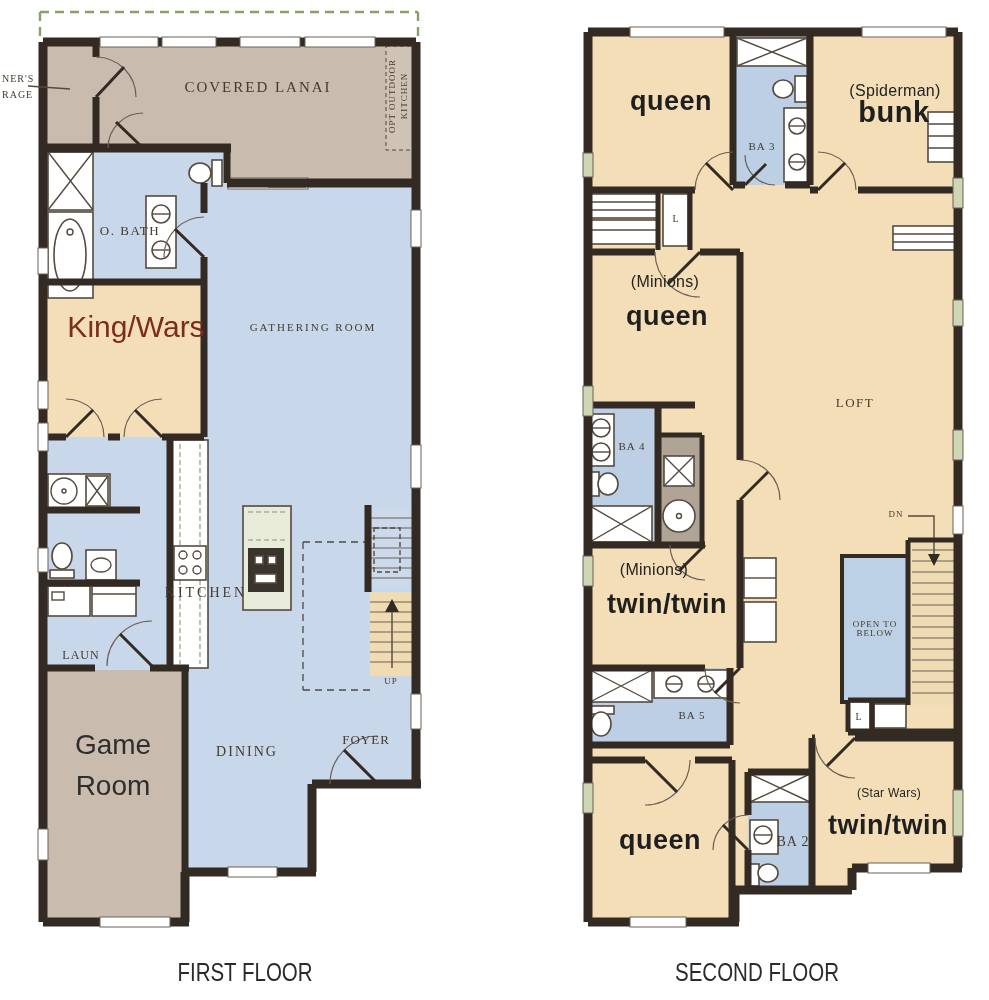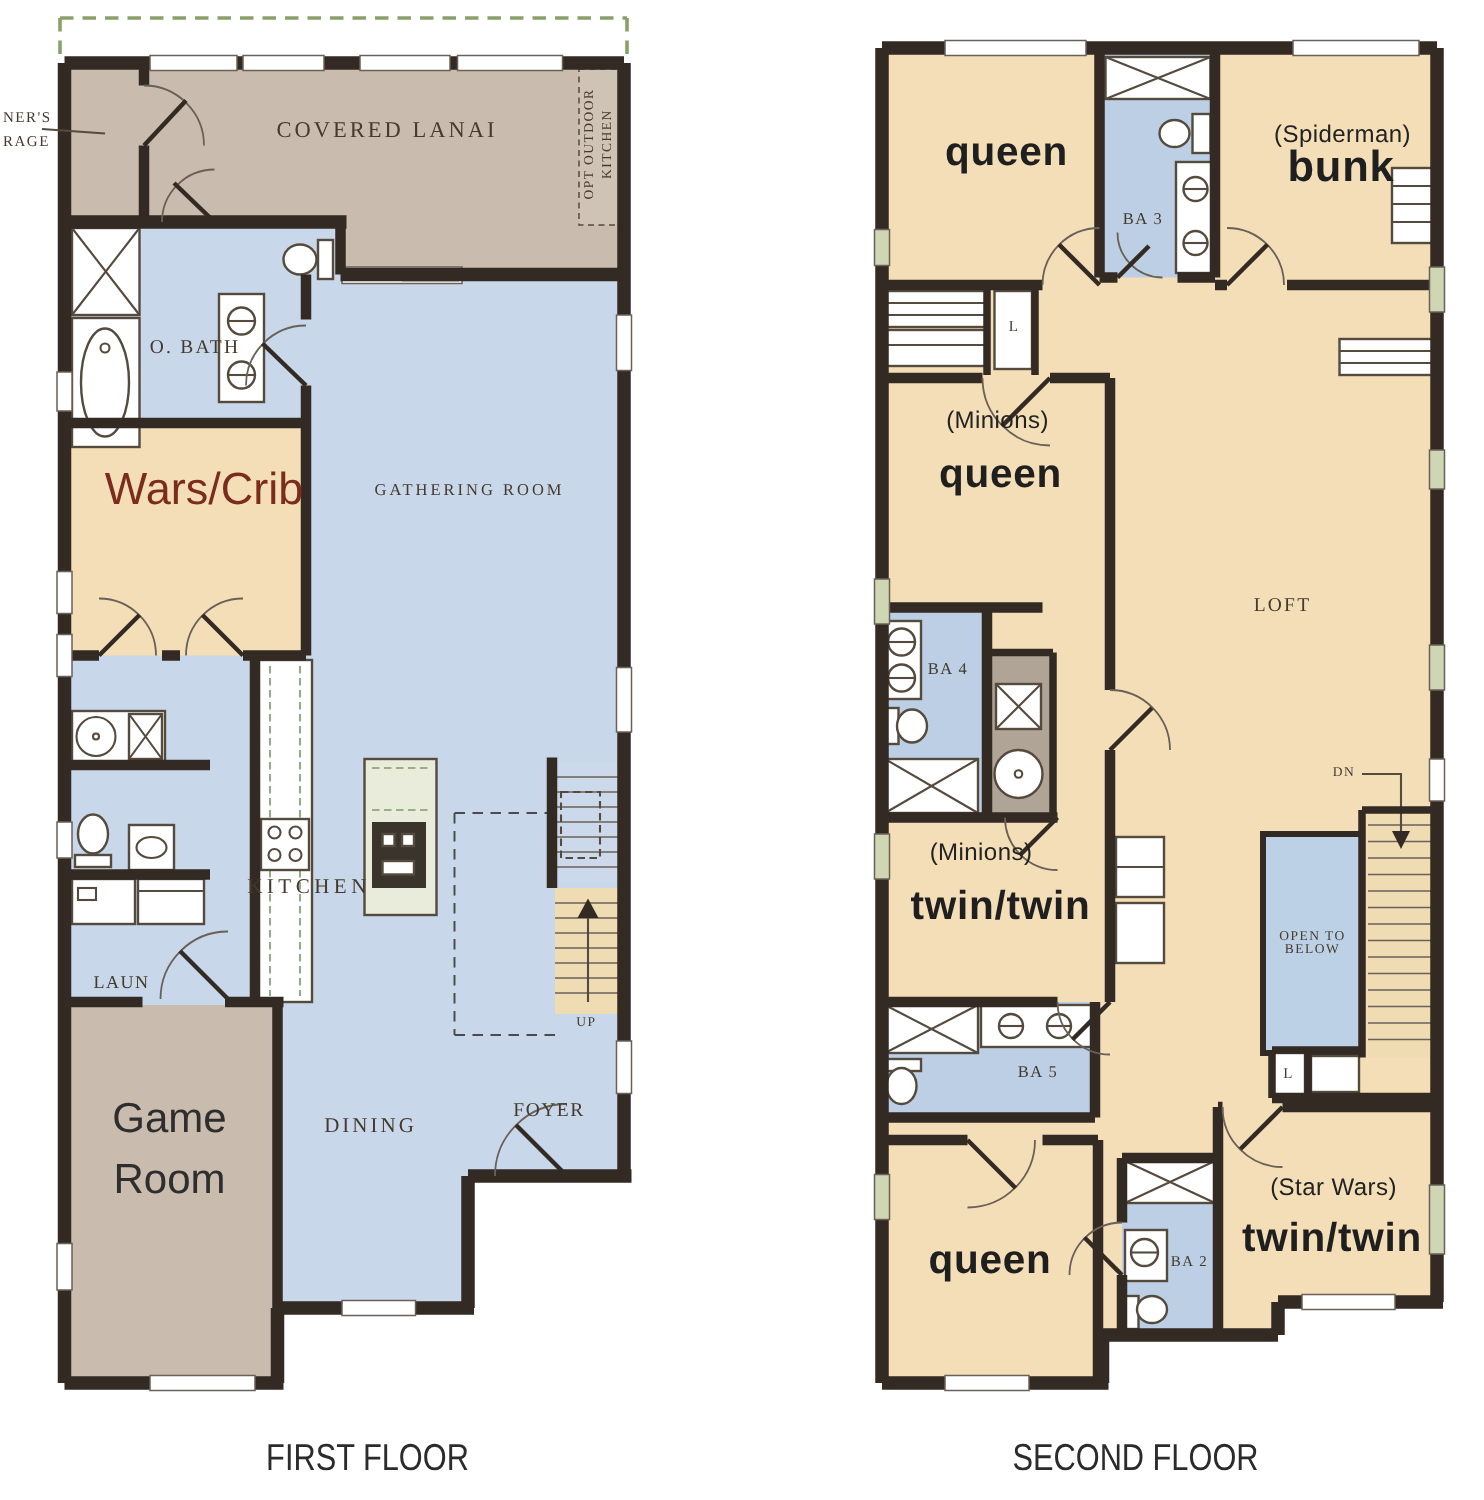--- a/index.html
+++ b/index.html
@@ -328,21 +328,21 @@
 <div class="callout two-line" style="left:2px;top:87px;">
   <span>NER'S</span>
   <span>RAGE</span>
 </div>
 <span class="lbl rm" style="left:258px;top:88px;font-size:15px;">COVERED LANAI</span>
 <div class="lbl rot two-line" style="left:399px;top:96px;">
   <span>OPT OUTDOOR</span>
   <span>KITCHEN</span>
 </div>
 <span class="lbl rm" style="left:130px;top:231px;font-size:13px;letter-spacing:1.5px;">O. BATH</span>
-<span class="lbl accent-lbl" style="left:136px;top:327px;font-size:30px;">Wars/Crib</span>
+<span class="lbl accent-lbl" style="left:136px;top:327px;font-size:30px;">King/Wars</span>
 <span class="lbl rm" style="left:313px;top:328px;font-size:11px;">GATHERING ROOM</span>
 <span class="lbl rm" style="left:206px;top:593px;font-size:14px;letter-spacing:3px;">KITCHEN</span>
 <span class="lbl rm" style="left:81px;top:655px;font-size:12px;letter-spacing:1px;">LAUN</span>
 <div class="lbl big two-line" style="left:113px;top:766px;font-size:28px;">
   <span>Game</span>
   <span>Room</span>
 </div>
 <span class="lbl rm" style="left:247px;top:752px;font-size:14px;">DINING</span>
 <span class="lbl rm" style="left:366px;top:740px;font-size:13px;letter-spacing:1px;">FOYER</span>
 <span class="lbl tiny" style="left:391px;top:682px;font-size:9px;">UP</span>
@@ -360,18 +360,18 @@
 <span class="lbl tiny" style="left:896px;top:515px;font-size:9px;">DN</span>
 <span class="lbl theme" style="left:654px;top:570px;font-size:16px;">(Minions)</span>
 <span class="lbl bed" style="left:667px;top:604px;font-size:27px;">twin/twin</span>
 <div class="lbl tiny two-line" style="left:875px;top:629px;font-size:9px;text-align:center;">
   <span>OPEN TO</span>
   <span>BELOW</span>
 </div>
 <span class="lbl tiny" style="left:859px;top:717px;font-size:10px;">L</span>
 <span class="lbl tiny" style="left:692px;top:716px;font-size:11px;">BA 5</span>
 <span class="lbl bed" style="left:660px;top:840px;font-size:27px;">queen</span>
-<span class="lbl tiny" style="left:793px;top:842px;font-size:10px;">BA 2</span>
-<span class="lbl theme" style="left:889px;top:793px;font-size:16px;">(Star Wars)</span>
+<span class="lbl tiny" style="left:793px;top:842px;font-size:14px;">BA 2</span>
+<span class="lbl theme" style="left:889px;top:793px;font-size:12px;">(Star Wars)</span>
 <span class="lbl bed" style="left:888px;top:825px;font-size:27px;">twin/twin</span>
 <span class="lbl caption" style="left:757px;top:972px;">SECOND FLOOR</span>
 
 </div>
 
 </body></html>

